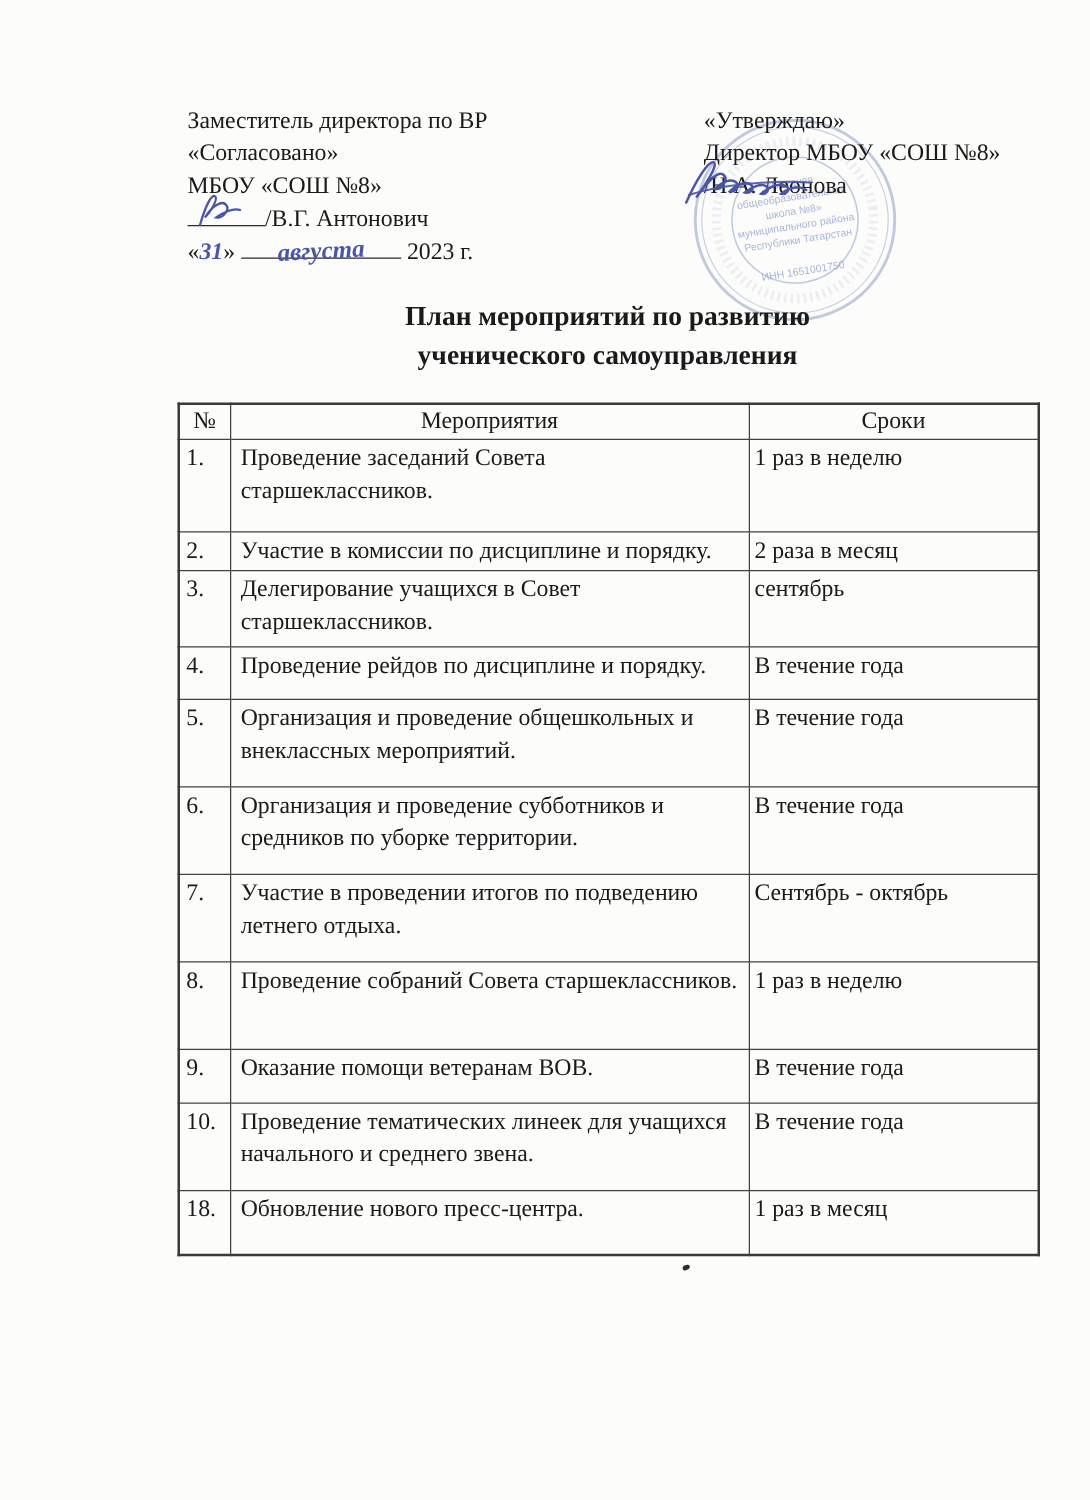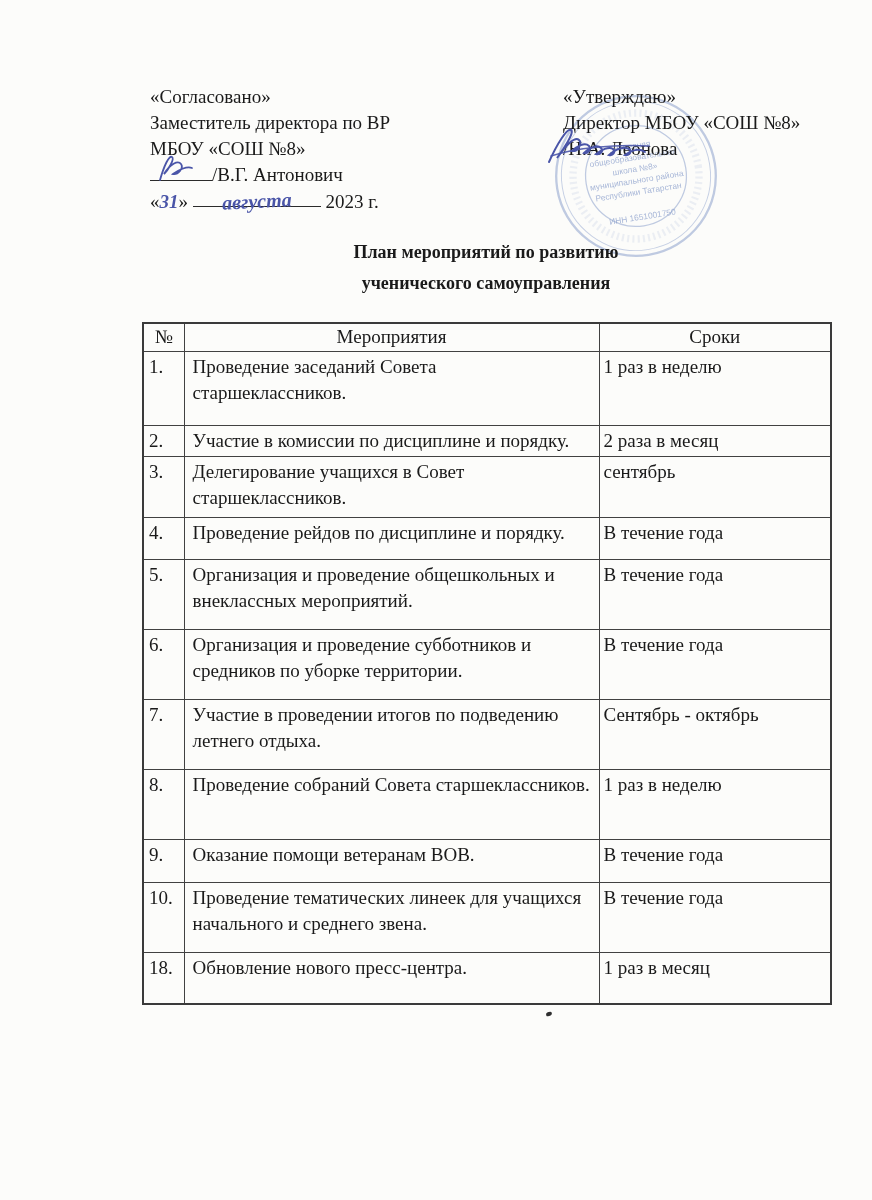--- a/index.html
+++ b/index.html
@@ -20,21 +20,21 @@
   .hand{color:#4a55a8;font-style:italic;font-weight:bold;}
   .month-line{display:inline-block;width:128px;border-bottom:1.6px solid #2b2b2b;height:18px;text-align:center;vertical-align:baseline;}
   .month-line .hand{display:inline-block;transform:rotate(-3deg);font-size:20px;}
   .sig-scribble-left{position:absolute;left:4px;top:-12px;z-index:3;}
   .sig-scribble-right{position:absolute;left:-18px;top:-14px;z-index:3;}
   .sig-caption-right{}
   
   .stamp{position:absolute;left:552px;top:92px;width:168px;height:168px;z-index:1;transform:rotate(-9deg);opacity:.75;}
   .stamp-text{font-family:"Liberation Sans","DejaVu Sans",sans-serif;font-size:8px;text-anchor:middle;}
   
-  .doc-title{position:absolute;left:142px;top:237px;width:688px;text-align:center;font-weight:bold;font-size:18px;line-height:31px;z-index:2;}
+  .doc-title{position:absolute;left:142px;top:237px;width:688px;text-align:center;font-weight:bold;font-size:22px;line-height:31px;z-index:2;}
   
   .plan-table{
     position:absolute;left:142px;top:322px;width:688px;
     border-collapse:collapse;table-layout:fixed;
     font-size:19px;line-height:26px;
   }
   .plan-table th,.plan-table td{
     border:1.8px solid #414141;
     vertical-align:top;
     overflow:hidden;
@@ -64,22 +64,22 @@
         <text x="80" y="54" class="stamp-text">«Средняя</text>
         <text x="80" y="65" class="stamp-text">общеобразовательная</text>
         <text x="80" y="76" class="stamp-text">школа №8»</text>
         <text x="80" y="87" class="stamp-text">муниципального района</text>
         <text x="80" y="98" class="stamp-text">Республики Татарстан</text>
       </g>
     <text class="stamp-text" x="80" y="122" fill="#5a77b8" opacity="0.7">ИНН 1651001750</text>
   </svg>
 
   <div class="hdr-left">
+    <div>Заместитель директора по ВР</div>
     <div>«Согласовано»</div>
-    <div>Заместитель директора по ВР</div>
     <div>МБОУ «СОШ №8»</div>
     <div class="sig-row">
       <svg class="sig-scribble-left" width="52" height="36" viewBox="0 0 52 36">
         <path d="M6,30 C10,16 15,5 18,7 C21,9 14,20 10,24 C16,14 24,10 27,14 C30,18 24,25 19,24 C24,20 33,16 38,18" fill="none" stroke="#4a55a8" stroke-width="1.8" stroke-linecap="round"></path>
       </svg>
       <span class="blank-line"></span><span>/В.Г. Антонович</span>
     </div>
     <div>
       <span>«</span><span class="hand">31</span><span>»</span>
       <span class="month-line"><span class="hand">августа</span></span>

